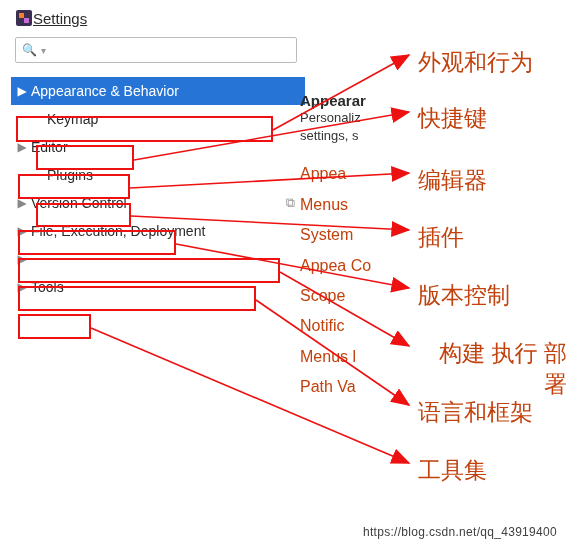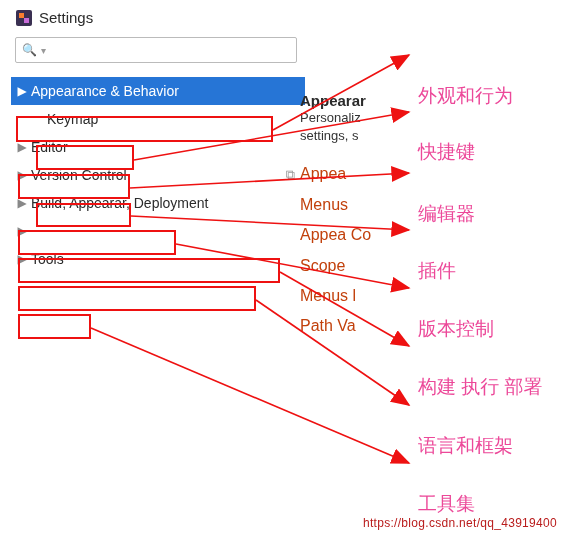--- a/index.html
+++ b/index.html
@@ -1,43 +1,43 @@
 <!DOCTYPE html>
 <html><head>
 <meta charset="utf-8">
 <style>
   *{box-sizing:border-box;margin:0;padding:0;}
   body{font-family:"Segoe UI",Arial,sans-serif;font-size:14px;color:#2b2b2b;background:#fff;width:567px;height:553px;position:relative;overflow:hidden;}
   #stage{position:relative;width:567px;height:553px;}
   
   #ide{position:absolute;left:8px;top:6px;width:300px;height:428px;border:1px solid #fff;}
   svg.overlay{position:absolute;left:0;top:0;pointer-events:none;}
-  .title-row{display:flex;gap:6px;padding:2px 6px 10px 6px;}
+  .title-row{display:flex;align-items:center;padding:2px 6px 10px 6px;text-decoration:underline;}
   .ide-icon{width:18px;height:18px;display:flex;align-items:center;justify-content:center;}
   .title-text{font-size:15px;}
   .search-wrap{padding:0 6px 14px 6px;}
   .search{display:flex;align-items:center;gap:4px;width:calc(100% - 4px);height:26px;border:1px solid #bbb;border-radius:2px;padding:0 6px;background:#fff;}
   .search input{border:none;outline:none;flex:1;font-size:13px;}
   .tree{padding:0 2px;}
   .node{display:flex;align-items:center;height:28px;padding:0 6px;position:relative;}
   .arrow{width:10px;text-align:center;color:#888;font-size:12px;margin-right:4px;}
   .arrow.empty{visibility:hidden;}
   .indent{width:16px;}
   .node .label{white-space:nowrap;font-weight:normal;}
   .node.sel{background:#2675d6;color:#fff;}
   .node.sel .arrow{color:#fff;}
   .copy-icon{position:absolute;right:10px;color:#999;font-size:13px;}
   
   #right-pane{position:absolute;left:300px;top:92px;width:70px;}
   .rp-head{font-weight:bold;font-size:15px;margin-bottom:0;}
   .rp-sub{font-size:13px;color:#333;line-height:1.4;margin-bottom:14px;}
   .rp-link{color:#c2410c;font-size:16px;line-height:1.9;white-space:nowrap;}
   
-  .anno{position:absolute;left:418px;font-size:19px;color:#ec4899;margin-top:36px;}
-  .watermark{position:absolute;right:10px;bottom:23px;color:#b91c1c;font-size:12px;letter-spacing:0.3px;}
+  .anno{position:absolute;left:418px;font-size:23px;color:#c2410c;}
+  .watermark{position:absolute;right:10px;bottom:14px;color:#404040;font-size:12px;letter-spacing:0.3px;}
   .redbox{position:absolute;border:2px solid #e11;}
 </style>
 </head>
 <body>
 <div id="stage">
 
 <div id="ide">
   <div class="title-row">
     <span class="ide-icon">
       <svg width="18" height="18" viewBox="0 0 18 18">
@@ -63,46 +63,53 @@
     <div class="node">
       <span class="arrow empty">▶</span>
           <span class="indent"></span>
       <span class="label">Keymap</span>
     </div>
     <div class="node">
       <span class="arrow">▶</span>
       <span class="label">Editor</span>
     </div>
     <div class="node">
+      <span class="arrow empty">▶</span>
+          <span class="indent"></span>
+      <span class="label">Plugins</span>
+    </div>
+    <div class="node">
       <span class="arrow">▶</span>
       <span class="label">Version Control</span>
       <span class="copy-icon">⧉</span>
     </div>
     <div class="node">
       <span class="arrow">▶</span>
-      <span class="label">Build, Appearar, Deployment</span>
+      <span class="label">File, Execution, Deployment</span>
     </div>
     <div class="node">
       <span class="arrow">▶</span>
     </div>
     <div class="node">
       <span class="arrow">▶</span>
       <span class="label">Tools</span>
     </div>
   </div>
 </div>
 
 <div id="right-pane">
   <div class="rp-head">Appearar</div>
   <div class="rp-sub" style="white-space:pre-line;">Personaliz
 settings, s</div>
   <div class="rp-link">Appea</div>
   <div class="rp-link">Menus</div>
+  <div class="rp-link">System</div>
   <div class="rp-link">Appea Co</div>
   <div class="rp-link">Scope</div>
+  <div class="rp-link">Notific</div>
   <div class="rp-link">Menus l</div>
   <div class="rp-link">Path Va</div>
 </div>
 
 <div class="anno" style="top:47px;">外观和行为</div>
 <div class="anno" style="top:103px;">快捷键</div>
 <div class="anno" style="top:165px;">编辑器</div>
 <div class="anno" style="top:222px;">插件</div>
 <div class="anno" style="top:280px;">版本控制</div>
 <div class="anno" style="top:338px;text-align:right;">构建 执行 部署</div>

